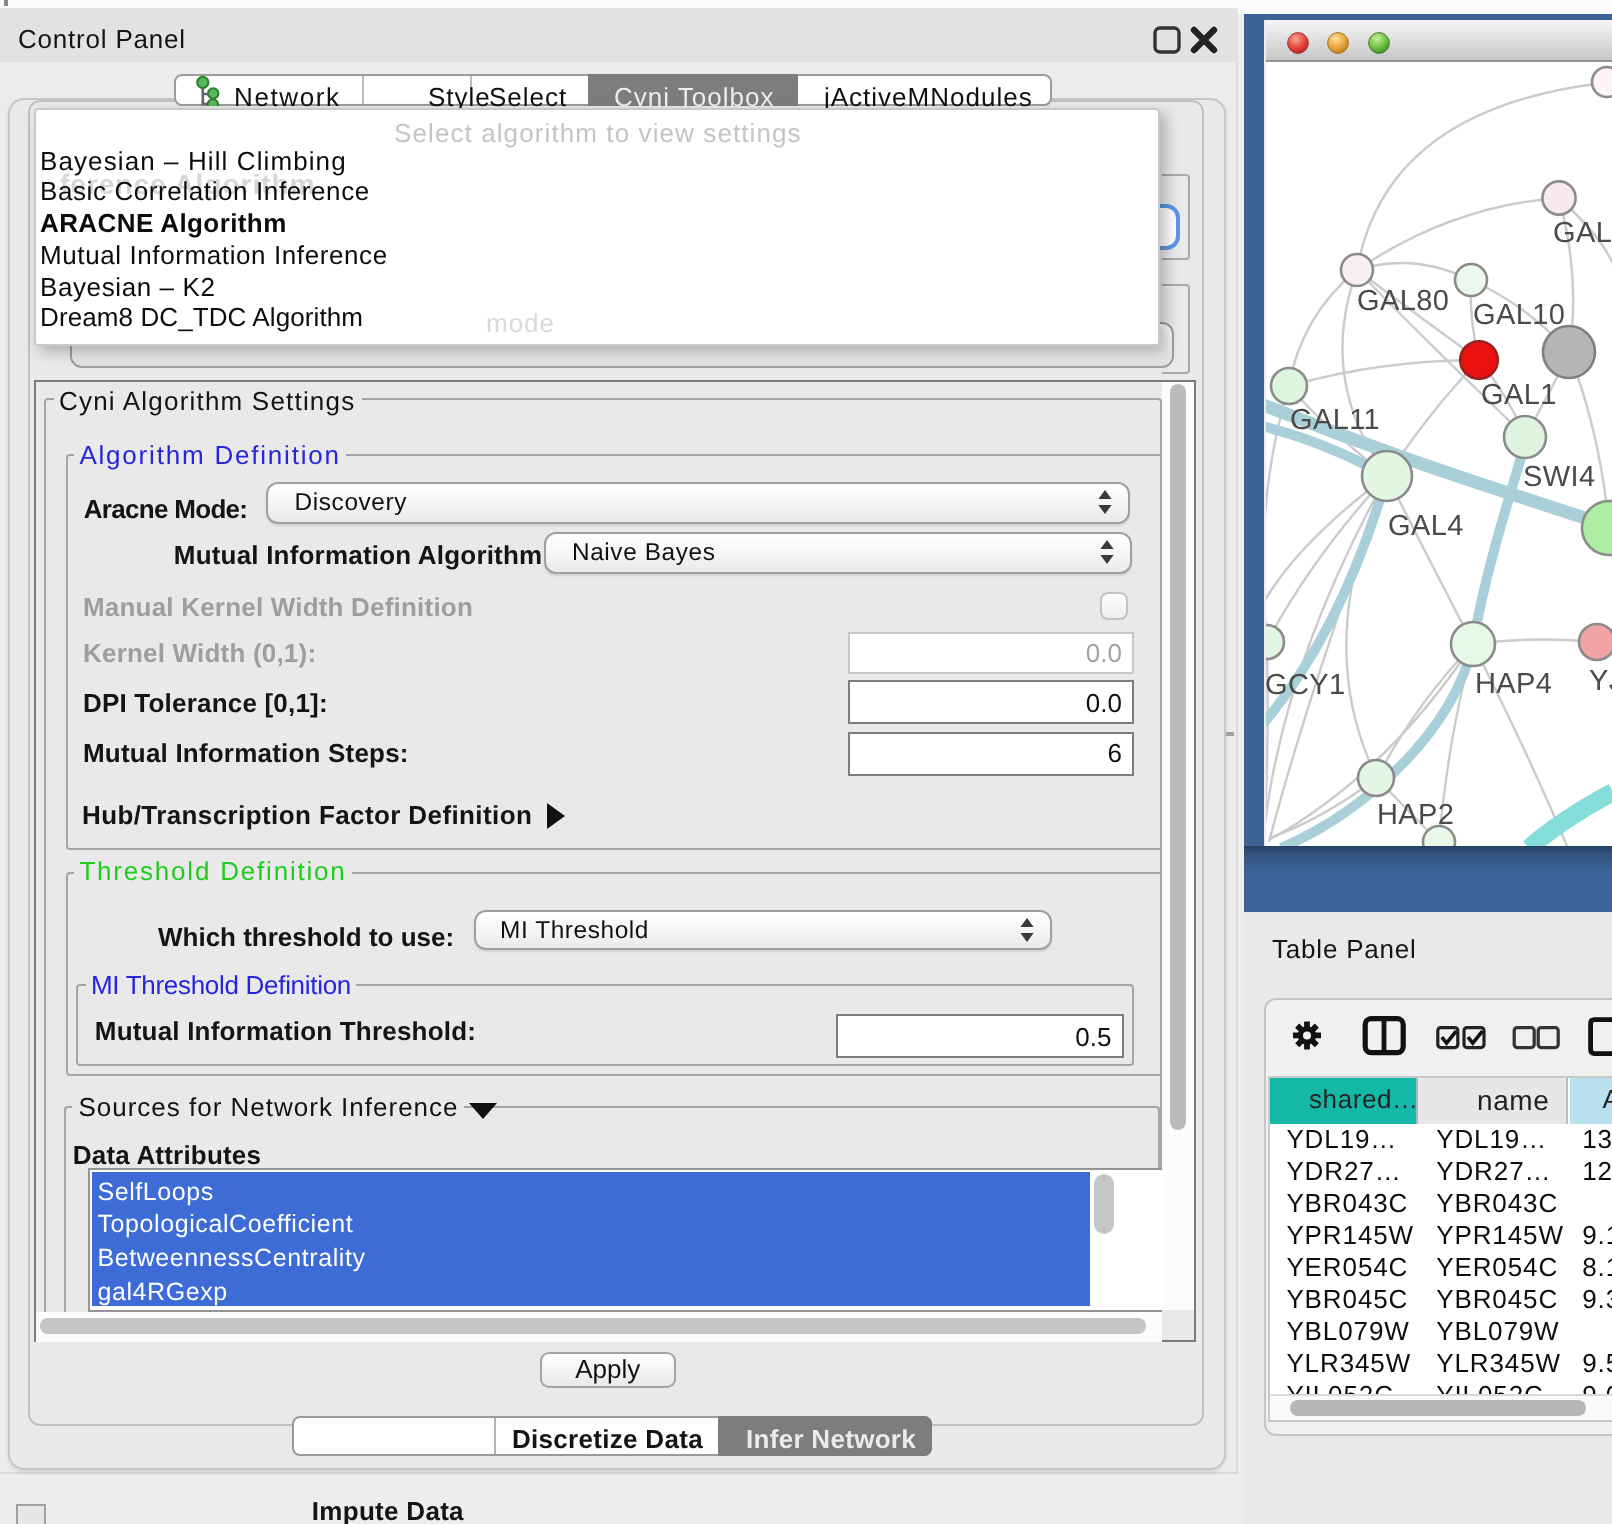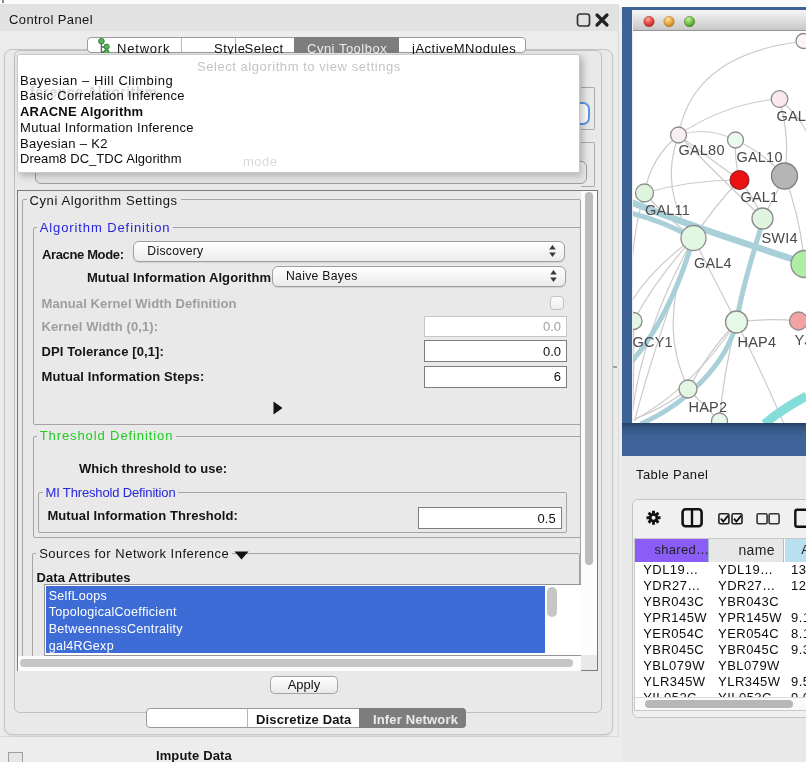--- a/index.html
+++ b/index.html
@@ -94,27 +94,33 @@
         <path d="M4.5 12.5 L7.8 8 L1.2 8 Z" fill="#3a3a3a"></path>
       </svg></div>
   <div class="glbl" style="left:23.5px;top:106px;">Manual Kernel Width Definition</div>
   <div class="abs" style="left:532px;top:105px;width:14px;height:14px;border:1px solid #c2c2c2;border-radius:4px;background:linear-gradient(#fdfdfd,#eeeeee);box-sizing:border-box;"></div>
   <div class="glbl" style="left:23.5px;top:129px;">Kernel Width (0,1):</div>
   <div class="field" style="left:406px;top:124.7px;width:143px;height:21.2px;border-color:#c6c6c6;color:#a3a3a3;">0.0</div>
   <div class="lbl" style="left:23.5px;top:154px;">DPI Tolerance [0,1]:</div>
   <div class="field" style="left:406px;top:149.3px;width:143px;height:22.2px;">0.0</div>
   <div class="lbl" style="left:23.5px;top:179px;">Mutual Information Steps:</div>
   <div class="field" style="left:406px;top:175px;width:143px;height:21.5px;">6</div>
+  <div class="lbl" style="left:23px;top:210.4px;letter-spacing:0.2px;">Hub/Transcription Factor Definition</div>
   <svg class="abs" style="left:254.7px;top:209.5px" width="10" height="14" viewBox="0 0 10 14">
       <path d="M0.5 0.5 L9.5 7 L0.5 13.5 Z" fill="#111"></path>
     </svg>
 
   <div class="group" style="left:15px;top:244.5px;width:558.8px;height:102.5px;"></div>
   <div class="gtitle" style="left:18.7px;top:238px;color:#1ecc1e;letter-spacing:0.9px;">Threshold Definition</div>
   <div class="lbl" style="left:61px;top:270.5px;letter-spacing:0px;">Which threshold to use:</div>
+  <div class="combo" style="left:219px;top:264.4px;width:289px;height:19.9px;padding-left:12px;">MI Threshold
+    <svg class="carr" viewBox="0 0 9 13">
+        <path d="M4.5 0.5 L7.8 5 L1.2 5 Z" fill="#3a3a3a"></path>
+        <path d="M4.5 12.5 L7.8 8 L1.2 8 Z" fill="#3a3a3a"></path>
+      </svg></div>
   <div class="group" style="left:20.4px;top:301.3px;width:528.3px;height:41.2px;"></div>
   <div class="gtitle" style="left:24.5px;top:294.8px;color:#2525dd;letter-spacing:-0.15px;">MI Threshold Definition</div>
   <div class="lbl" style="left:29.4px;top:318px;">Mutual Information Threshold:</div>
   <div class="field" style="left:400.3px;top:316px;width:143.4px;height:22px;">0.5</div>
 
   <div class="group" style="left:14px;top:362px;width:548px;height:118px;"></div>
   <div class="gtitle" style="left:18.2px;top:355.5px;color:#141414;font-weight:normal;letter-spacing:0.5px;">Sources for Network Inference</div>
   <svg class="abs" style="left:215.7px;top:359.5px" width="15" height="9" viewBox="0 0 15 9">
       <path d="M0.5 0.5 L14.5 0.5 L7.5 8.5 Z" fill="#111"></path>
     </svg>
@@ -268,21 +274,21 @@
  </g>
  <g fill="none" stroke="#111" stroke-width="1.8">
   <path d="M720.9 518.6 l2.4,3 l4.8,-6"></path>
   <path d="M734 518.6 l2.4,3 l4.8,-6"></path>
  </g>
  <path d="M797.3 509.8 h8.5 q2,0 2,2 v13 q0,2 -2,2 h-8.5 q-2,0 -2,-2 v-13 q0,-2 2,-2 Z" fill="none" stroke="#111" stroke-width="2.4"></path>
 </svg>
 
 <div class="abs" style="left:633.5px;top:538.3px;width:172.5px;height:172.5px;background:#fff;border:1px solid #c9c9c9;border-right:none;box-sizing:border-box;overflow:hidden;">
 
- <div class="abs" style="left:0;top:0;width:74px;height:22.5px;background:#8b5cf6;border-right:1px solid #a3bdc6;box-sizing:border-box;font-size:13px;line-height:22.5px;color:#222;padding-left:20px;letter-spacing:0.3px;">shared…</div>
+ <div class="abs" style="left:0;top:0;width:74px;height:22.5px;background:#14b8a6;border-right:1px solid #a3bdc6;box-sizing:border-box;font-size:13px;line-height:22.5px;color:#222;padding-left:20px;letter-spacing:0.3px;">shared…</div>
  <div class="abs" style="left:74px;top:0;width:75.7px;height:22.5px;background:#e7e7e7;border-right:1px solid #bcbcbc;box-sizing:border-box;font-size:14px;line-height:22.5px;color:#222;padding-left:30px;letter-spacing:0.3px;">name</div>
  <div class="abs" style="left:150.7px;top:0;width:40px;height:22.5px;background:#b8e0ee;font-size:13px;line-height:22.5px;color:#222;padding-left:16px;box-sizing:border-box;">A</div>
  <div class="abs" style="left:8.7px;top:23px;font-size:13px;color:#0d0d0d;line-height:16px;letter-spacing:0.45px;">
   YDL19…<br>YDR27…<br>YBR043C<br>YPR145W<br>YER054C<br>YBR045C<br>YBL079W<br>YLR345W<br>YIL052C
  </div>
  <div class="abs" style="left:83.6px;top:23px;font-size:13px;color:#0d0d0d;line-height:16px;letter-spacing:0.45px;">
   YDL19…<br>YDR27…<br>YBR043C<br>YPR145W<br>YER054C<br>YBR045C<br>YBL079W<br>YLR345W<br>YIL052C
  </div>
  <div class="abs" style="left:156.6px;top:23px;font-size:13px;color:#0d0d0d;line-height:16px;letter-spacing:0.45px;white-space:nowrap;">
   13.2<br>12.4<br>&nbsp;<br>9.16<br>8.15<br>9.37<br>&nbsp;<br>9.59<br>9.02

